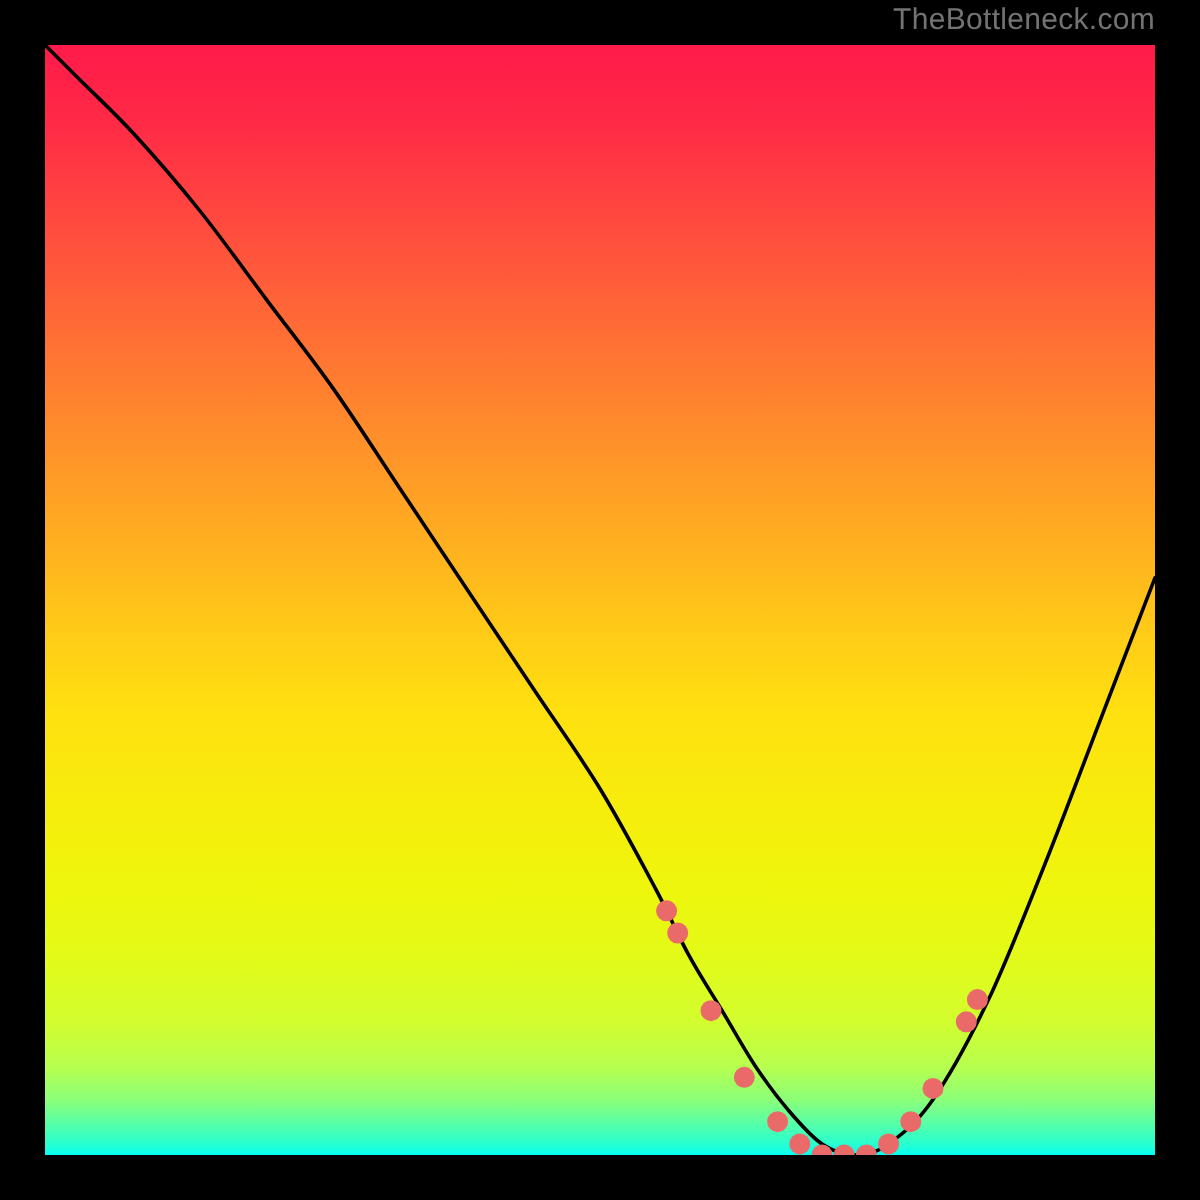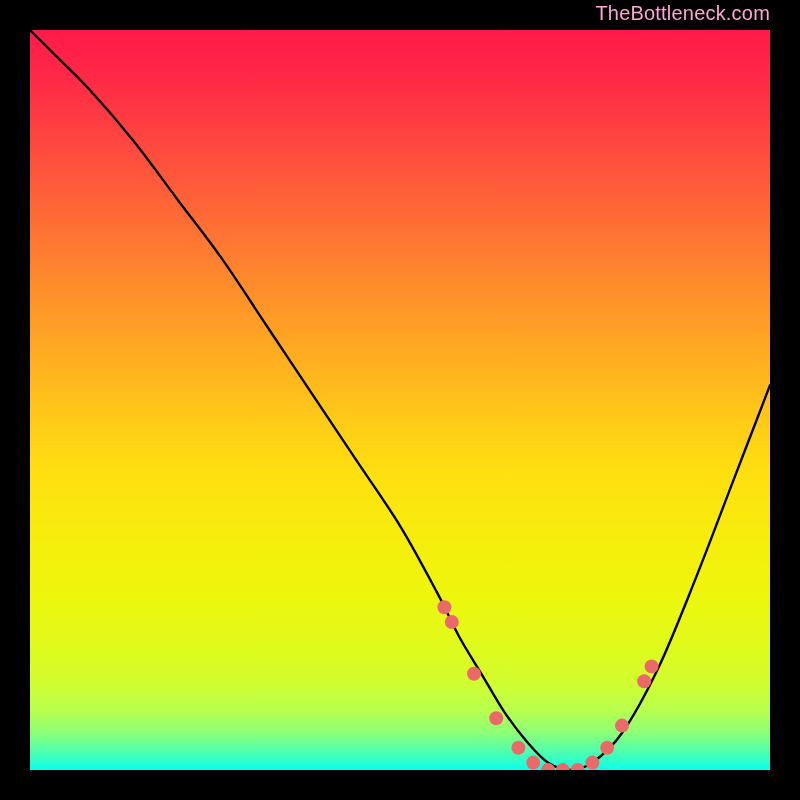--- a/index.html
+++ b/index.html
@@ -14,21 +14,21 @@
   .wrap {
     position: relative;
     width: 800px;
     height: 800px;
     background: #000;
   }
   .attribution {
     position: absolute;
     top: 2px;
     right: 30px;
-    color: #f9a8d4;
+    color: #737373;
     font-size: 20px;
     font-weight: 500;
     letter-spacing: 0.2px;
     z-index: 10;
   }
   .plot-frame {
     position: absolute;
     left: 30px;
     top: 30px;
     width: 740px;

